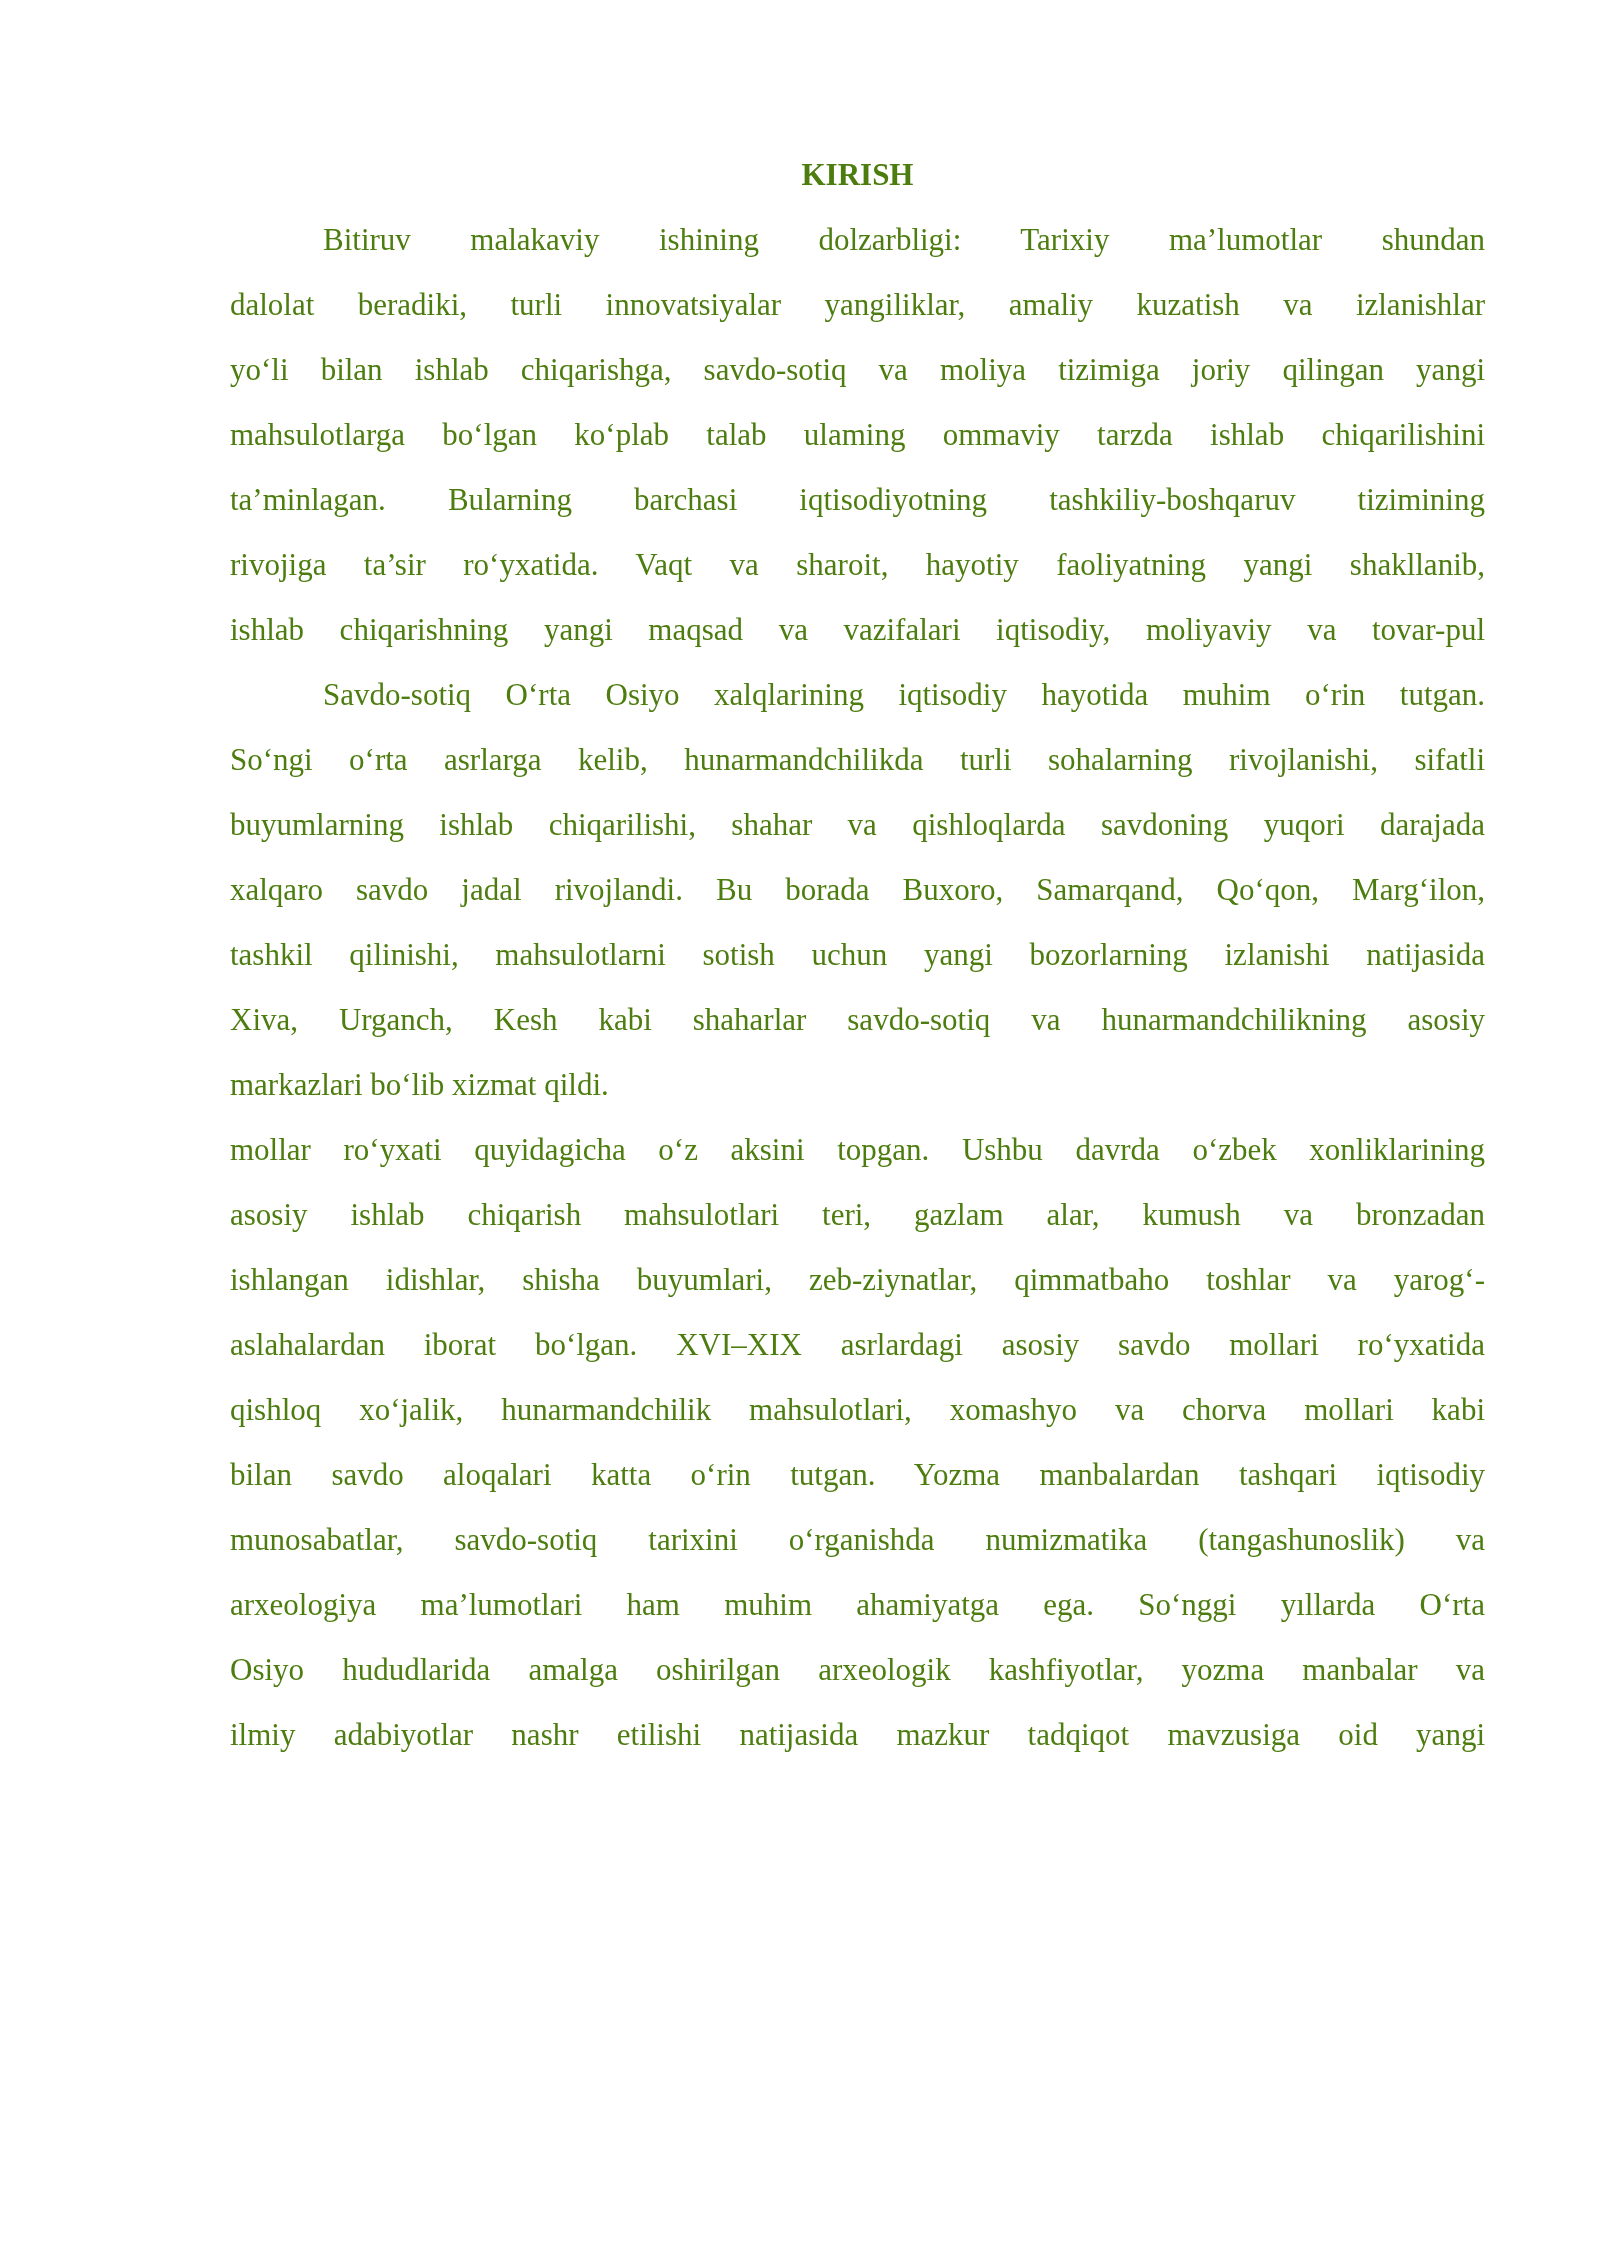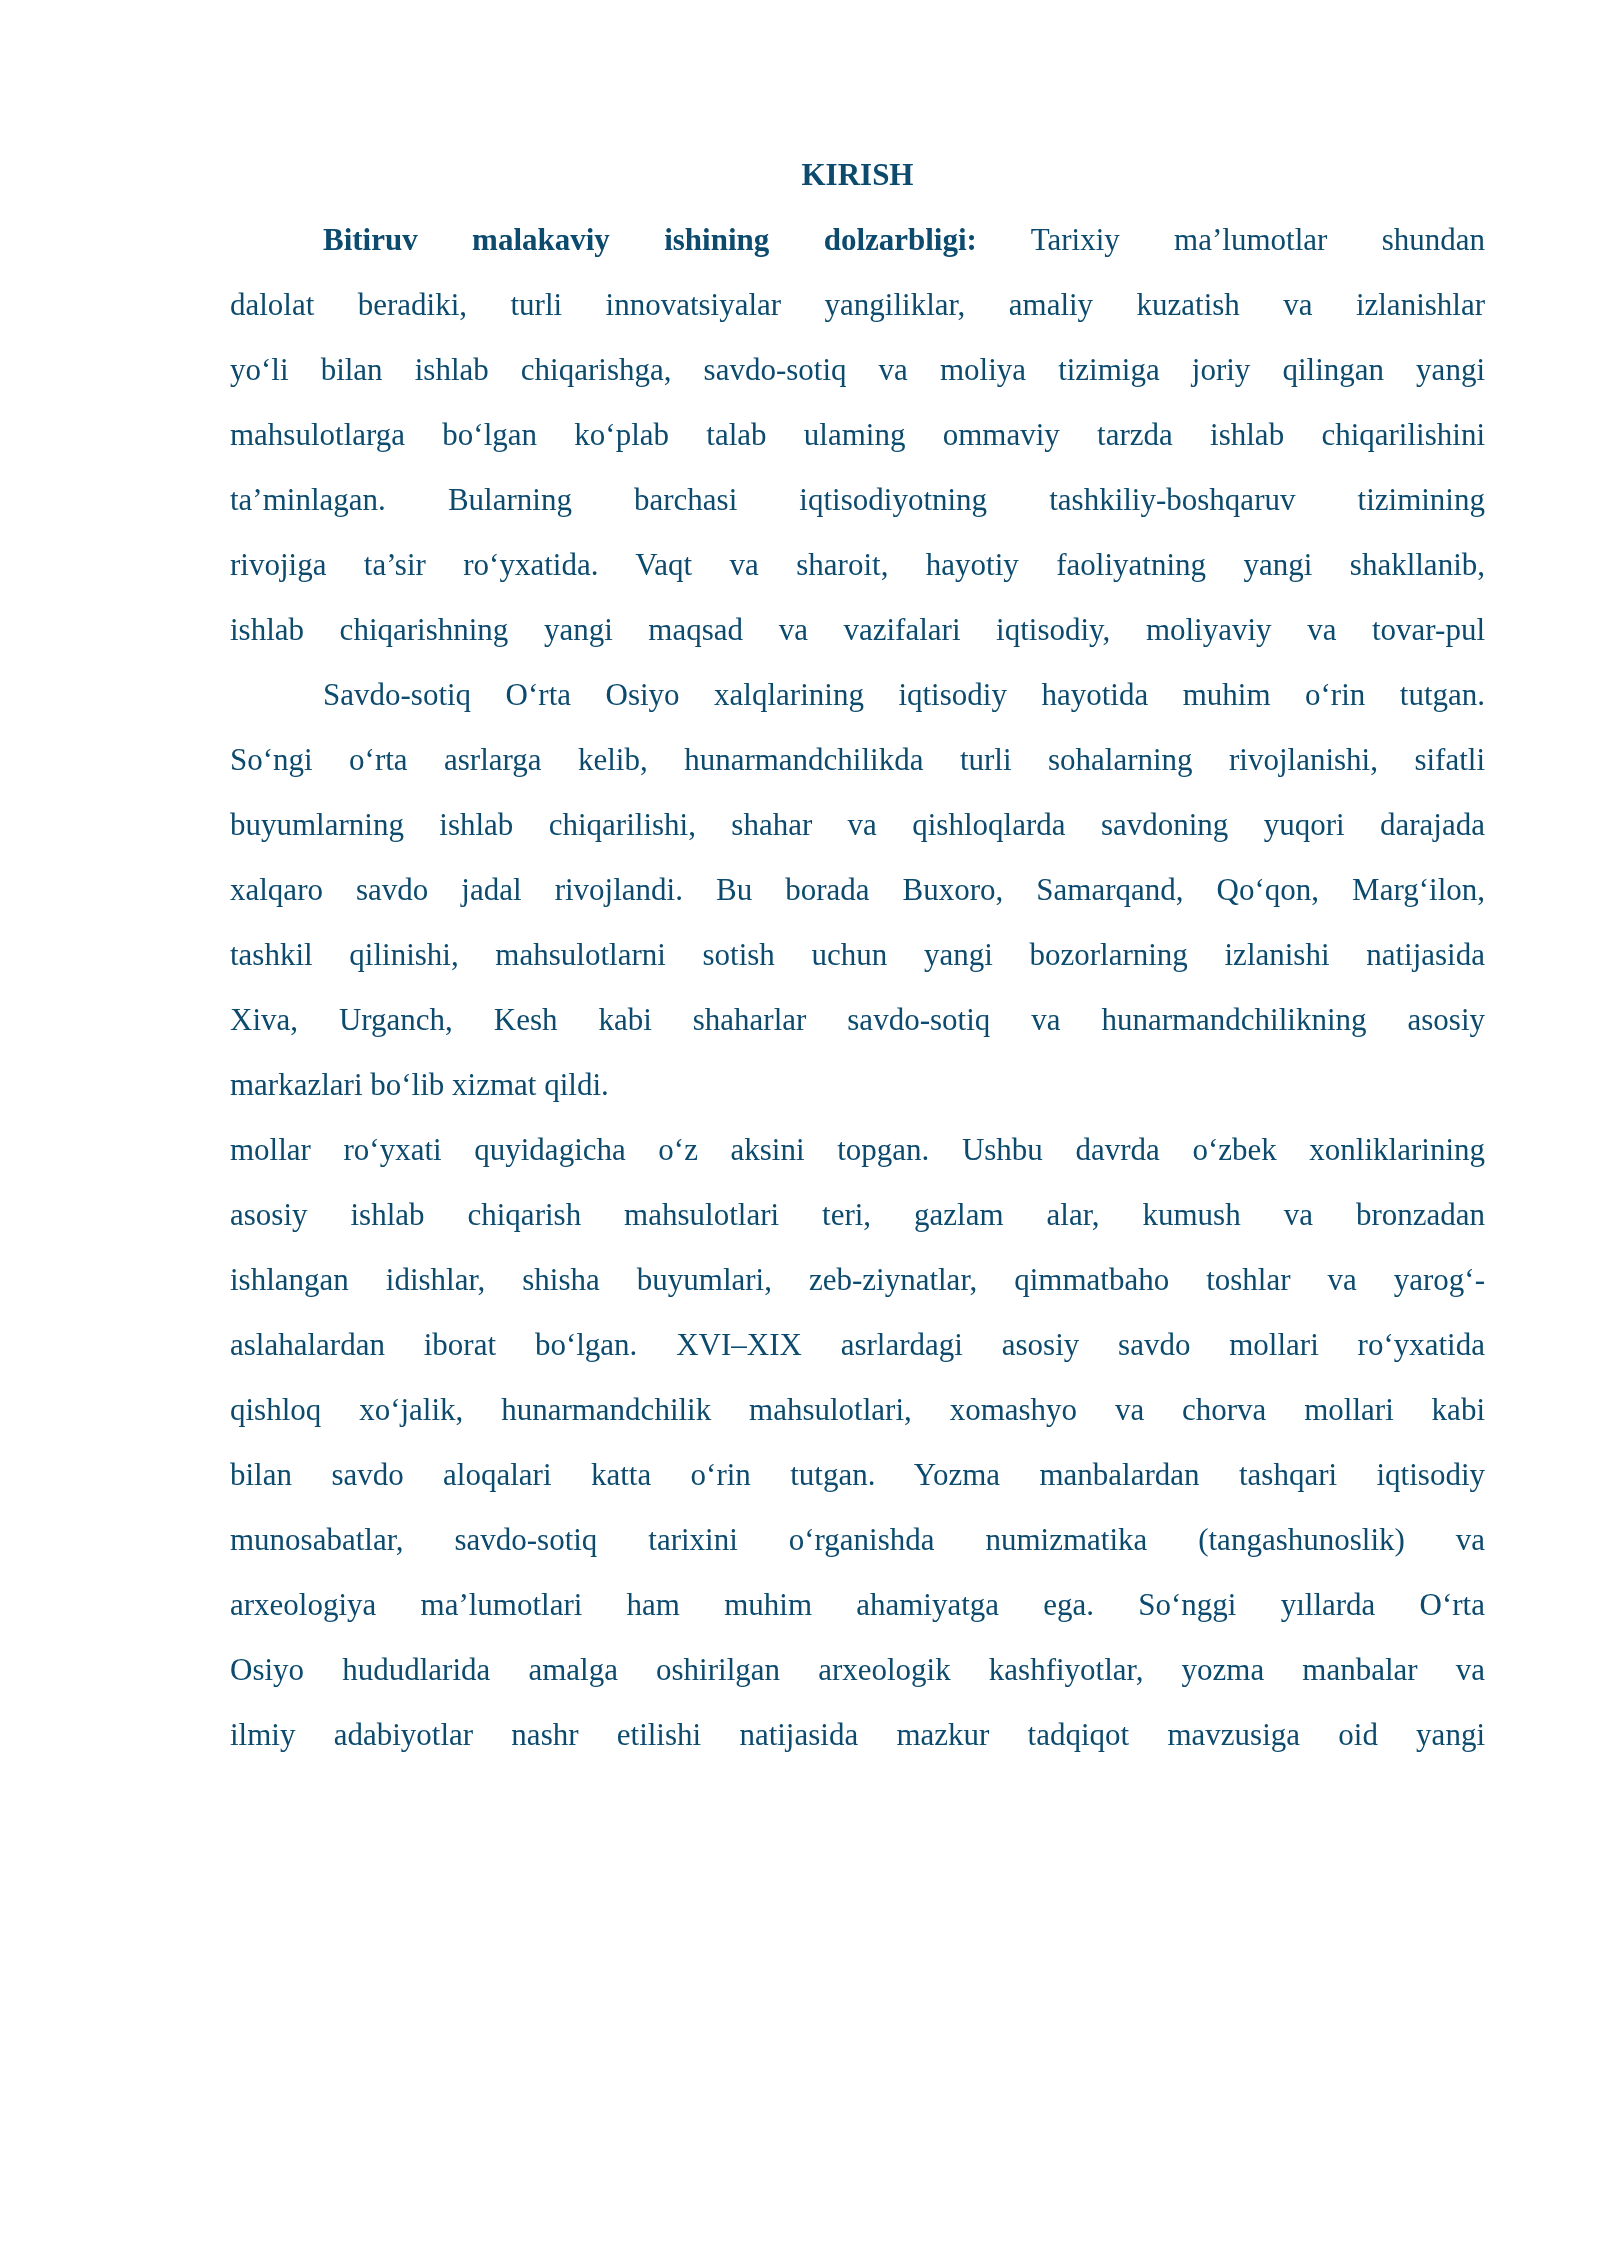--- a/index.html
+++ b/index.html
@@ -12,37 +12,37 @@
     margin: 0 auto;
   }
   .content {
     position: absolute;
     left: 230px;
     top: 142px;
     width: 1255px;
     font-family: "Liberation Serif", "DejaVu Serif", serif;
     font-size: 31px;
     line-height: 65px;
-    color: #0c4a6e;
+    color: #4d7c0f;
   }
   .title {
     font-weight: bold;
     text-align: center;
   }
   .line {
     text-align: justify;
     text-align-last: justify;
   }
   .line.para-last {
     text-align-last: left;
   }
   .line.first {
     text-indent: 93px;
   }
-  .bold { font-weight: bold; }
+  .bold { font-weight: normal; }
 </style>
 </head>
 <body>
 
 <div class="page">
   <div class="content">
 
     <div class="title">KIRISH</div>
 
     <div>

